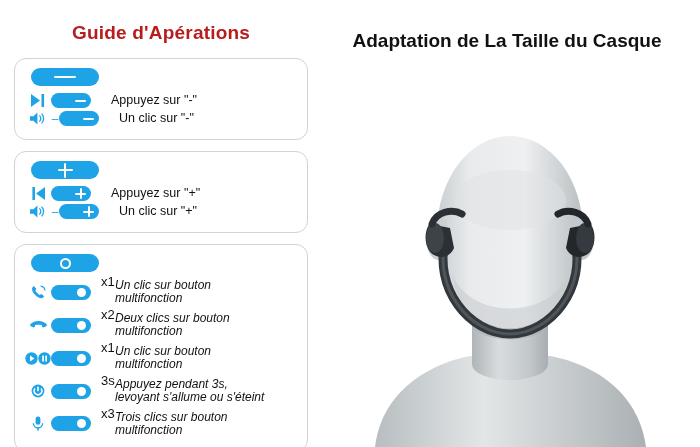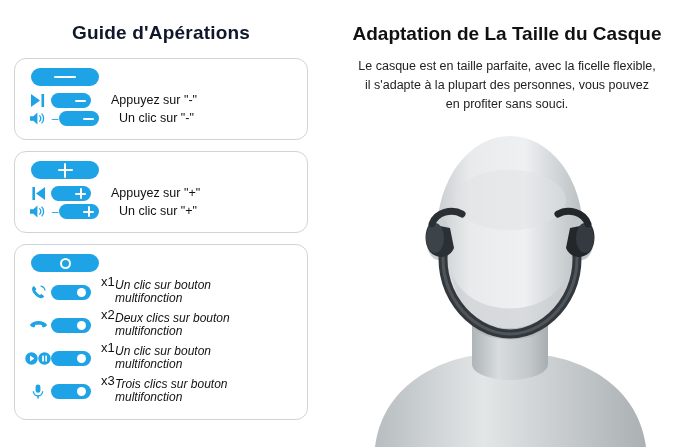--- a/index.html
+++ b/index.html
@@ -19,21 +19,21 @@
     width:320px; height:447px;
     padding:18px 12px 10px 14px;
     position:relative;
   }
   .left-title {
     text-align:center;
     font-size:19px;
     font-weight:bold;
     letter-spacing:0.2px;
     margin:4px 0 14px 0;
-    color:#0f172a;
+    color:#b91c1c;
   }
   .card {
     border:1.5px solid #cfd4d8;
     border-radius:12px;
     padding:8px 10px 10px 10px;
     margin-bottom:11px;
     background:#fff;
   }
   .card.big { padding-bottom:8px; }
 
@@ -120,21 +120,21 @@
   
   .right {
     width:380px; height:447px;
     position:relative;
     padding:18px 16px 0 10px;
   }
   .right-title {
     text-align:center;
     font-size:19px;
     font-weight:bold;
-    margin:5px 0 12px 0;
+    margin:12px 0 12px 0;
     color:#111;
   }
   .right-sub {
     text-align:center;
     font-size:12.5px;
     line-height:1.5;
     color:#222;
     padding:0 18px;
   }
   .mannequin-wrap {
@@ -275,20 +275,36 @@
         </span>
         <span class="pillwrap">
           <span class="pill small rightdot">
               <span class="dot"></span>
             </span>
         </span>
         <span class="sup">x1</span>
         <span class="label two">Un clic sur bouton<br>multifonction</span>
       </div>
 
+      <div class="row rowbig">
+        <span class="ico">
+          <svg width="14" height="14" viewBox="0 0 14 14">
+              <circle cx="7" cy="7" r="6.4" fill="#1ea3e6"></circle>
+              <rect x="6.2" y="2.4" width="1.6" height="5" rx="0.8" fill="#fff"></rect>
+              <path d="M4.1 4.4 a3.8 3.8 0 1 0 5.8 0" stroke="#fff" stroke-width="1.5" fill="none"></path>
+            </svg>
+        </span>
+        <span class="pillwrap">
+          <span class="pill small rightdot">
+              <span class="dot"></span>
+            </span>
+        </span>
+        <span class="sup">3s</span>
+        <span class="label two">Appuyez pendant 3s,<br>levoyant s'allume ou s'éteint</span>
+      </div>
 
       <div class="row rowbig">
         <span class="ico">
           <svg width="12" height="15" viewBox="0 0 12 15">
               <rect x="3.6" y="0.4" width="4.8" height="8.4" rx="2.4" fill="#1ea3e6"></rect>
               <path d="M1.4 7.3 a4.6 4.6 0 0 0 9.2 0" stroke="#1ea3e6" stroke-width="1.4" fill="none"></path>
               <rect x="5.3" y="11.4" width="1.5" height="3.2" fill="#1ea3e6"></rect>
             </svg>
         </span>
         <span class="pillwrap">
@@ -297,25 +313,20 @@
             </span>
         </span>
         <span class="sup">x3</span>
         <span class="label two">Trois clics sur bouton<br>multifonction</span>
       </div>
     </div>
   </div>
 
   <div class="right">
     <div class="right-title">Adaptation de La Taille du Casque</div>
-    <div class="right-sub">
-      Le casque est en taille parfaite, avec la ficelle flexible,<br>
-      il s'adapte à la plupart des personnes, vous pouvez<br>
-      en profiter sans souci.
-    </div>
 
     <div class="mannequin-wrap">
       <svg width="380" height="335" viewBox="0 0 380 335">
         <defs>
           <linearGradient id="skin" x1="0" y1="0" x2="1" y2="0">
             <stop offset="0%" stop-color="#c9ced1"></stop>
             <stop offset="22%" stop-color="#e8eaeb"></stop>
             <stop offset="60%" stop-color="#eef0f1"></stop>
             <stop offset="100%" stop-color="#b9bfc2"></stop>
           </linearGradient>

